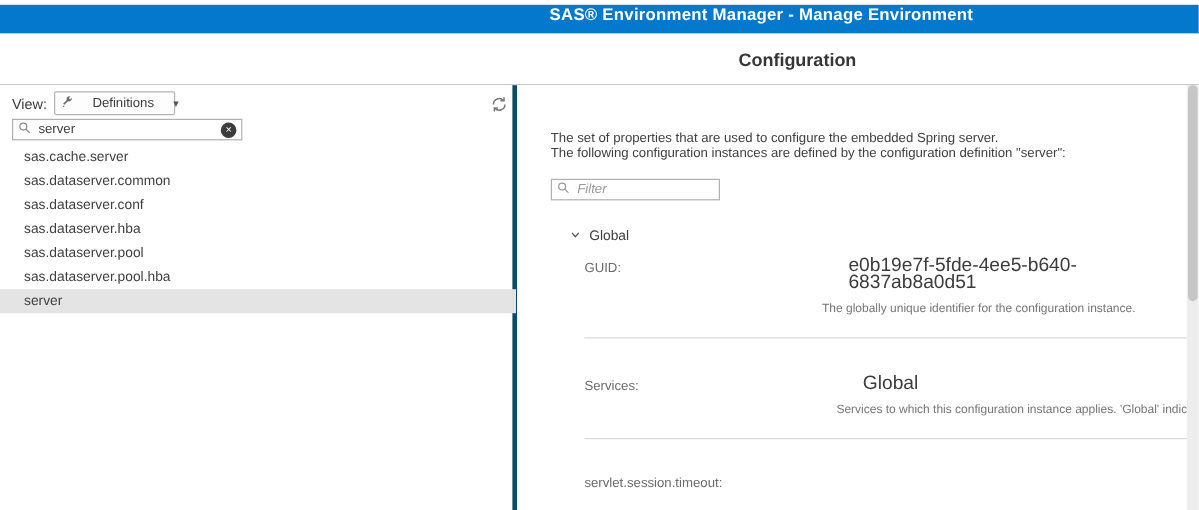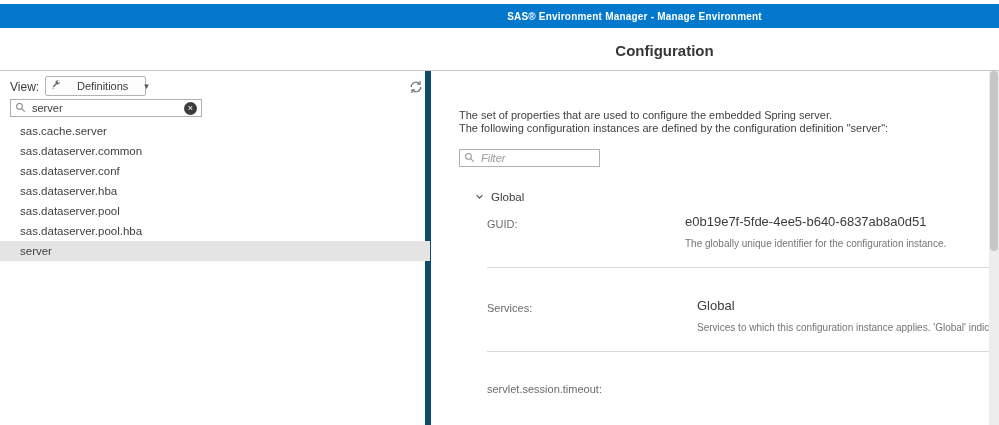--- a/index.html
+++ b/index.html
@@ -9,40 +9,40 @@
     position: relative; overflow: hidden;
     background: #ffffff;
     font-family: "Liberation Sans", sans-serif;
     color: #3c3c3c;
   }
 
   
   .topbar {
     position: absolute; top: 4px; left: 0; width: 999px; height: 24px;
     background: #0378cd; color: #ffffff;
-    display: flex; align-items: center; justify-content: center;
+    display: flex; justify-content: center;
     padding-left: 270px;
-    font-size: 10px; font-weight: bold; letter-spacing: .2px;
+    font-size: 14px; font-weight: bold; letter-spacing: .2px;
   }
 
   
   .page-header {
     position: absolute; top: 28px; left: 0; width: 999px; height: 43px;
     background: #ffffff; border-bottom: 1px solid #c8c8c8;
   }
   .page-title {
     position: absolute; top: 14px; left: 330px; right: 0;
     margin: 0; text-align: center;
     font-size: 15px; font-weight: bold; color: #363636;
   }
 
   
   .left-panel {
     position: absolute; top: 71px; left: 0; width: 431px; height: 354px;
-    background: #ffffff; border-right: 6px solid #0c4a6e;
+    background: #ffffff; border-right: 4px solid #0c4a6e;
   }
   .view-label {
     position: absolute; left: 10px; top: 9px;
     font-size: 12px; color: #3c3c3c;
   }
   .view-dropdown {
     position: absolute; left: 45px; top: 5px; width: 101px; height: 20px;
     background: #fdfdfd; border: 1px solid #b3b3b3; border-radius: 2px;
     display: flex; align-items: center; gap: 16px; padding: 0 5px;
     font-family: inherit; font-size: 11px; color: #3c3c3c; cursor: pointer;
@@ -108,21 +108,21 @@
   .fields { position: absolute; left: 56px; top: 140px; right: 0; }
   .field-row { display: flex; align-items: flex-start; }
   .row-guid { padding-top: 4px; }
   .row-services { padding-top: 31px; gap: 12px; }
   .row-timeout { padding-top: 28px; flex-direction: column; }
   .field-label {
     width: 198px; flex: 0 0 198px;
     padding-top: 3px; font-size: 11px; color: #6b6b6b;
   }
   .field-valwrap { flex: 1; min-width: 0; }
-  .field-value { font-size: 13px; color: #3c3c3c; line-height: 14px; }
+  .field-value { font-size: 16px; color: #3c3c3c; line-height: 14px; margin-left: 22px; }
   .field-desc {
     margin-top: 9px; font-size: 10px; color: #757575; line-height: 12px;
     white-space: nowrap; overflow: hidden;
   }
   .field-desc:empty { display: none; }
   .field-divider { border: none; border-top: 1px solid #d9d9d9; margin: 0; }
   .divider-1 { margin-top: 17px; }
   .divider-2 { margin-top: 17px; }
 
   

